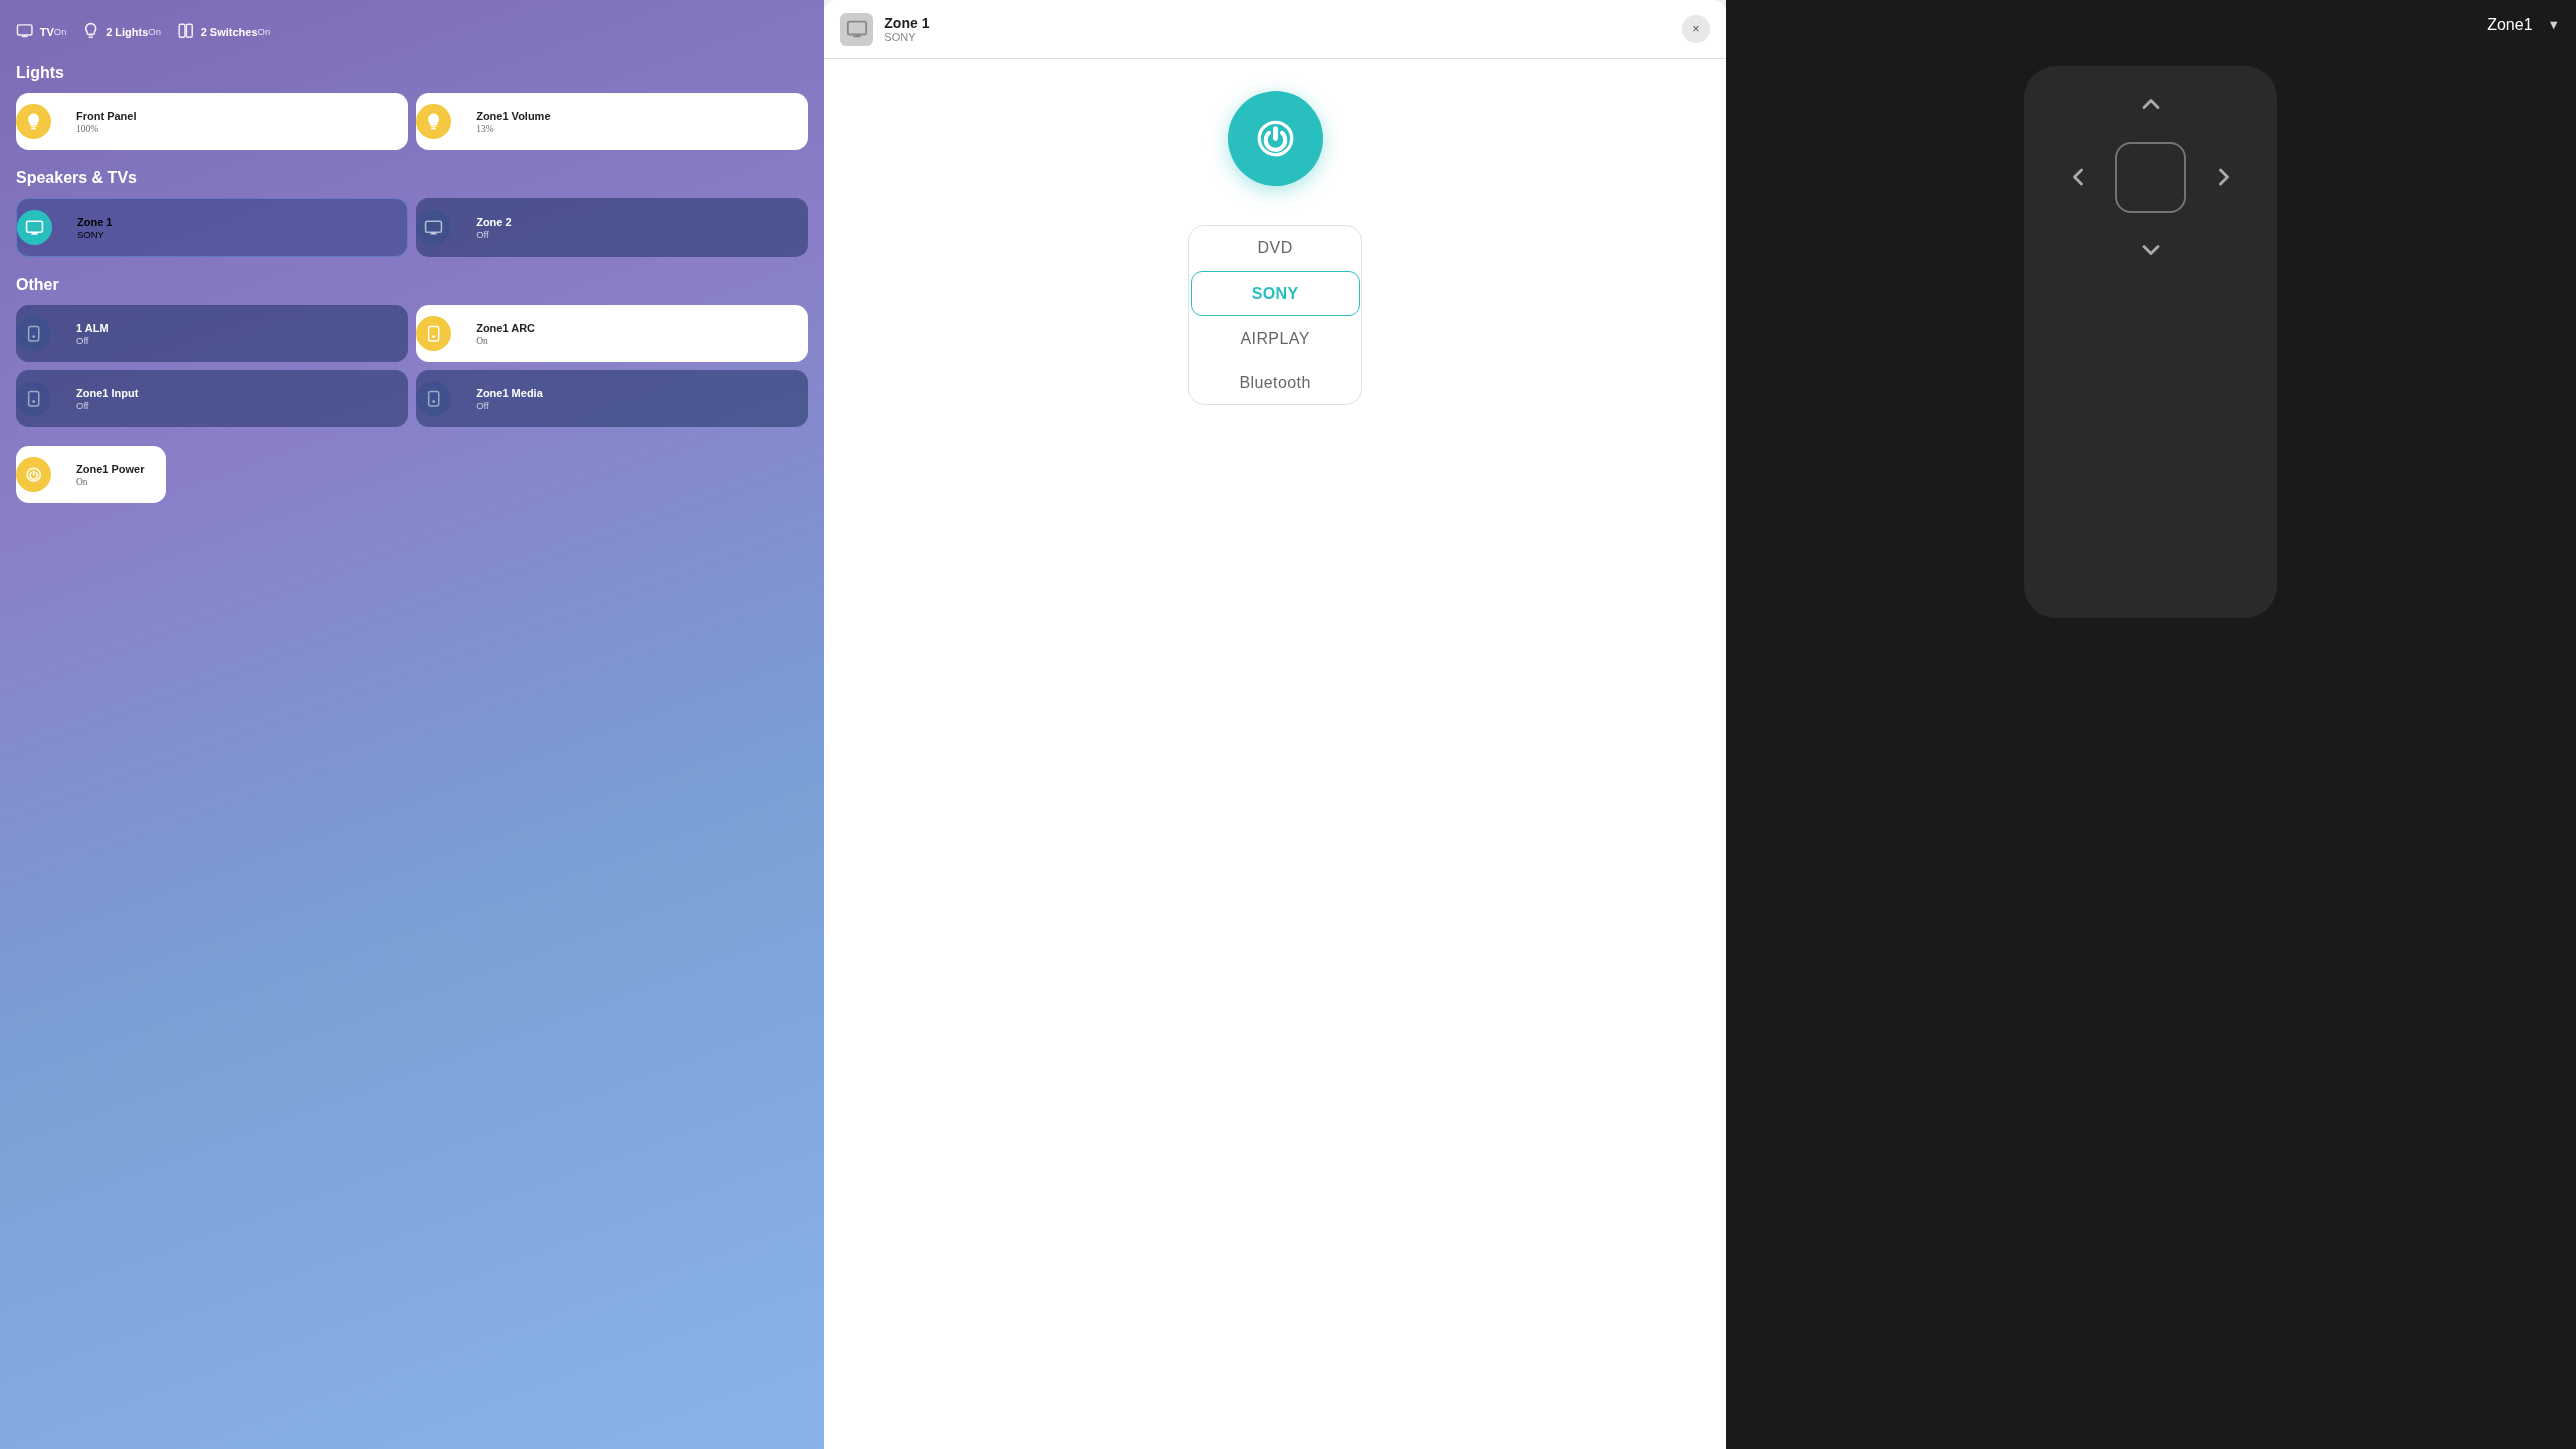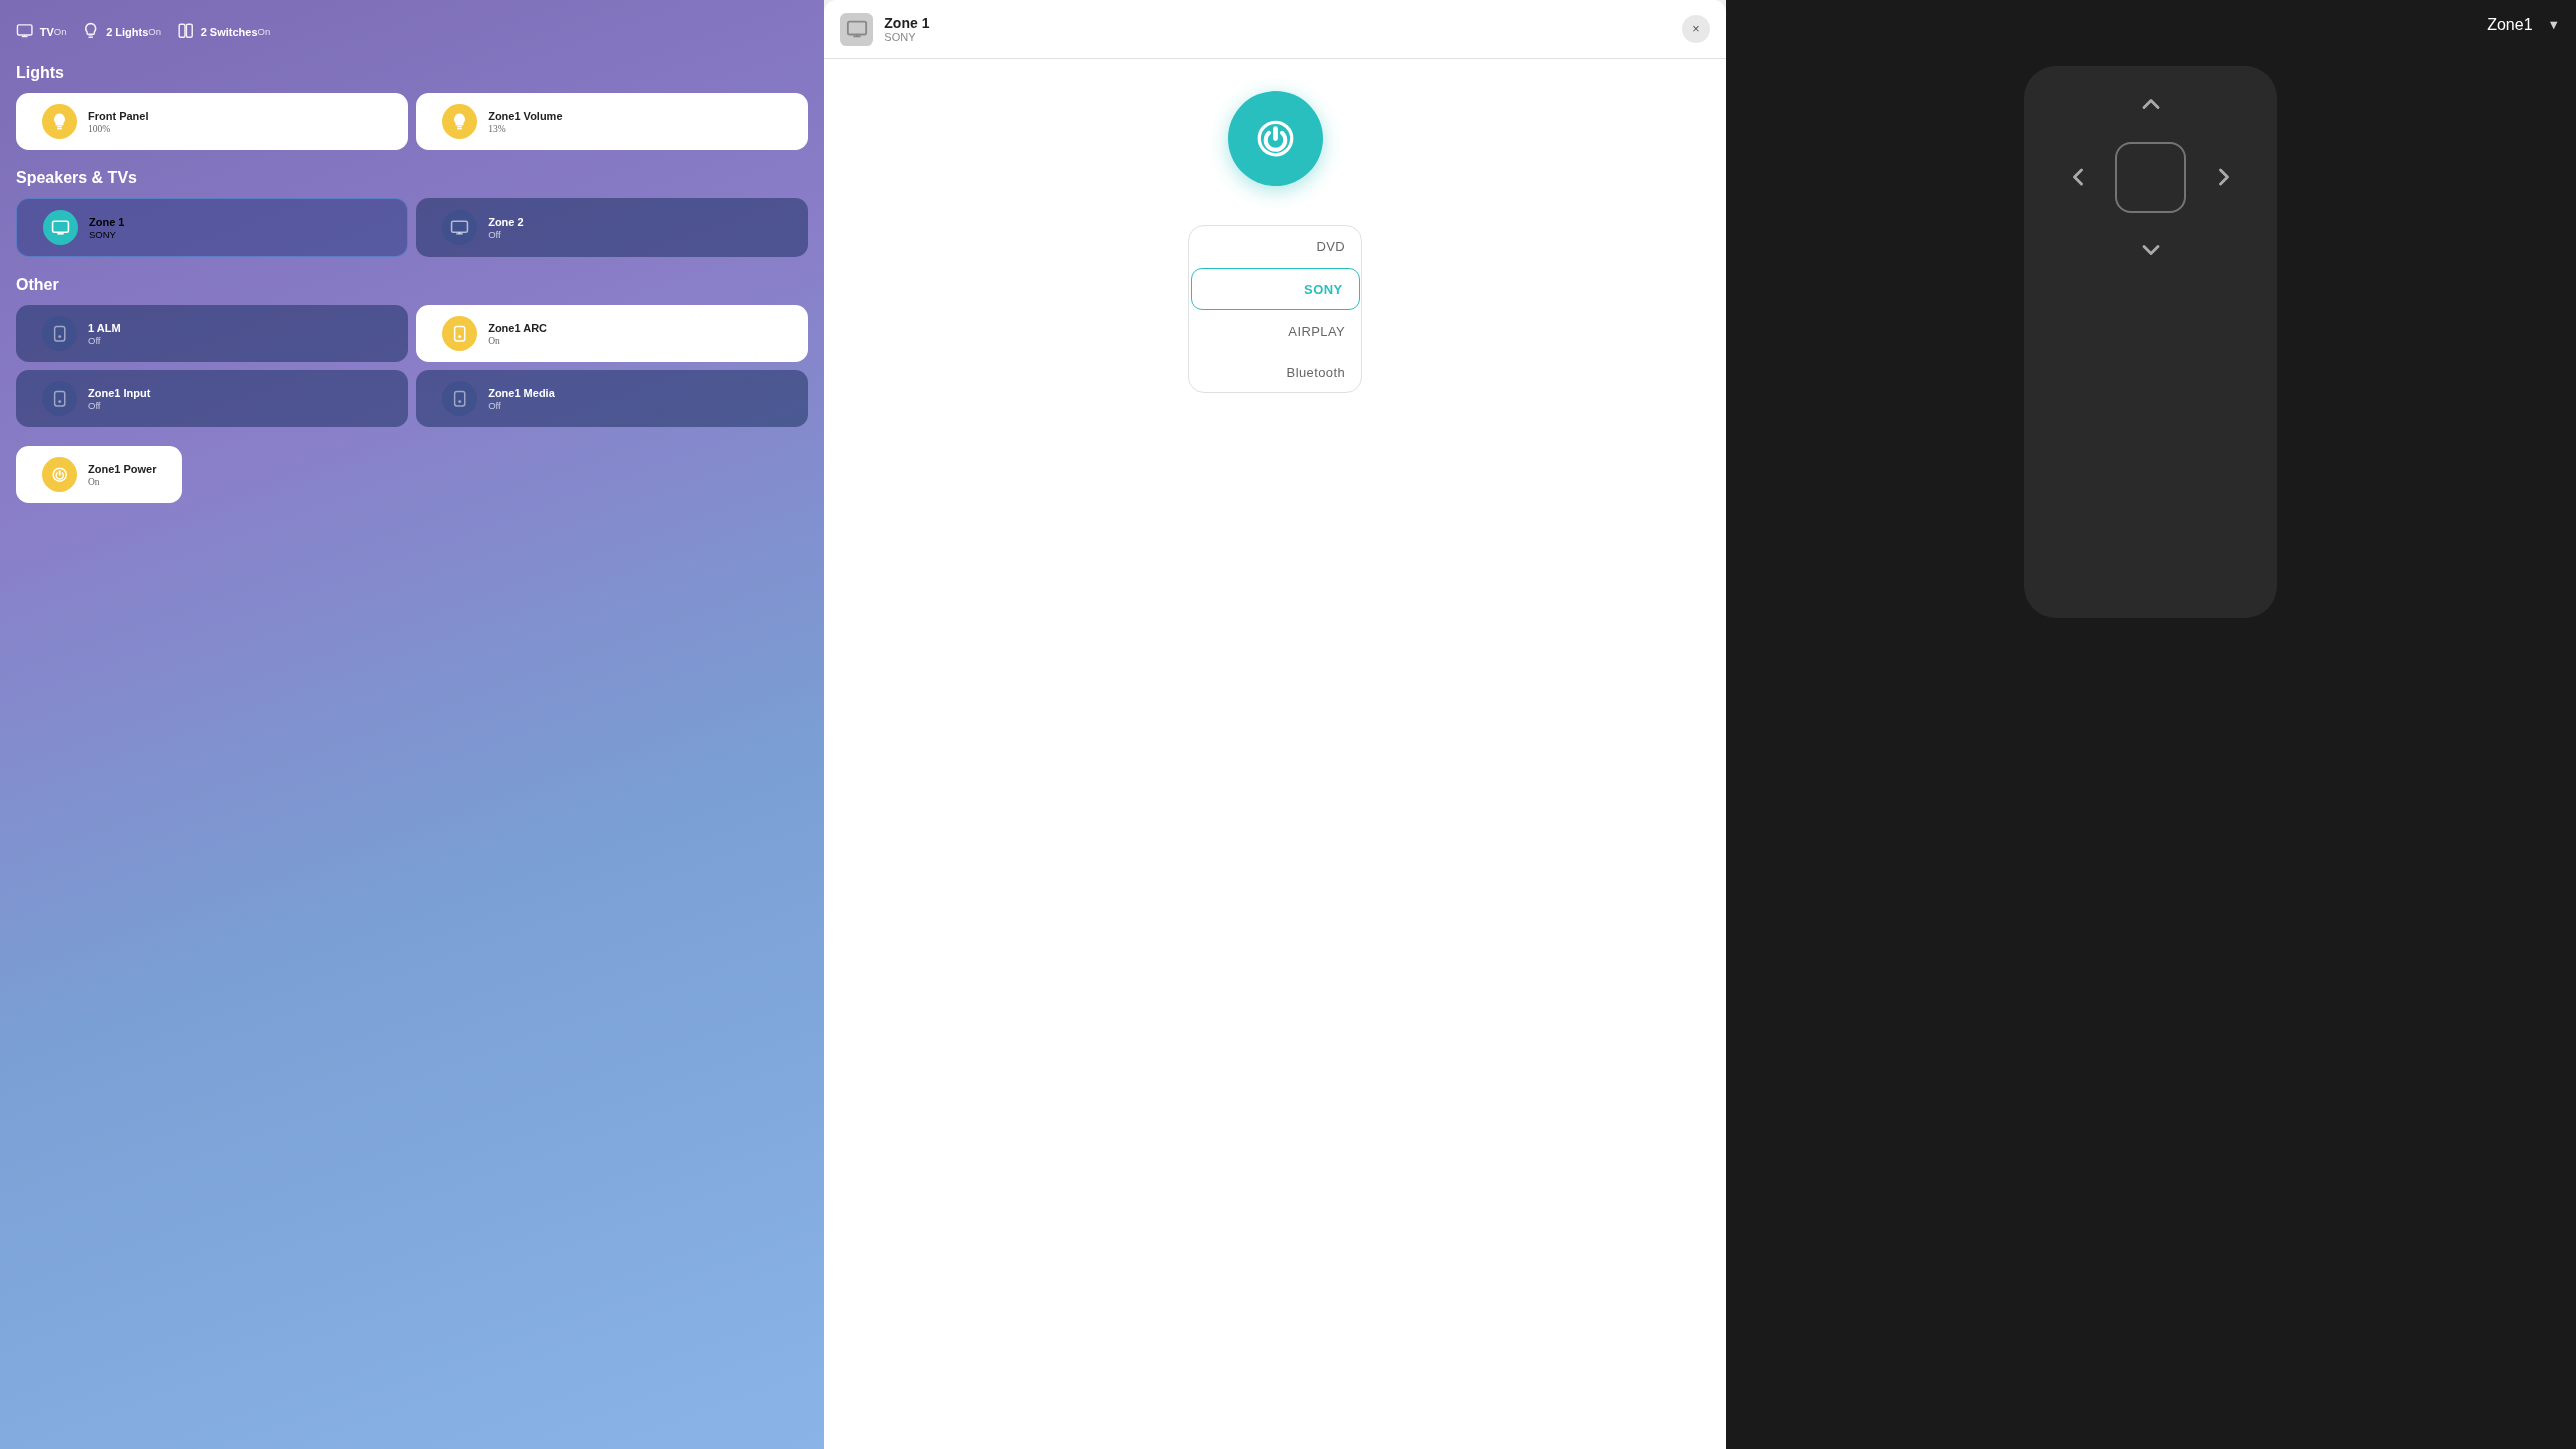--- a/index.html
+++ b/index.html
@@ -61,24 +61,24 @@
       margin-bottom: 11px;
     }
     .cards-grid {
       display: grid;
       grid-template-columns: 1fr 1fr;
       gap: 8px;
       margin-bottom: 19px;
     }
     .card {
       border-radius: 12.6px;
-      padding: 11px 26px;
-      display: flex;
-      align-items: center;
-      gap: 11px;
+      padding: 11px 0;
+      display: flex;
+      align-items: center;
+      gap: 25px;
       cursor: pointer;
     }
     .card-light {
       background: white;
     }
     .card-dark {
       background: rgba(30, 50, 100, 0.55);
     }
     .card-icon-circle {
       width: 35px;
@@ -196,22 +196,22 @@
     }
     .source-picker {
       width: 174px;
       border: 0.8px solid #e0e0e0;
       border-radius: 16px;
       overflow: hidden;
       background: white;
     }
     .source-item {
       padding: 12.6px 16px;
-      text-align: right;
-      font-size: 13px;
+      text-align: center;
+      font-size: 16px;
       cursor: pointer;
       color: #666;
       letter-spacing: 0.4px;
     }
     .source-item.active {
       background: white;
       color: #2abfbf;
       font-weight: 600;
       border: 1.6px solid #2abfbf;
       border-radius: 11px;

